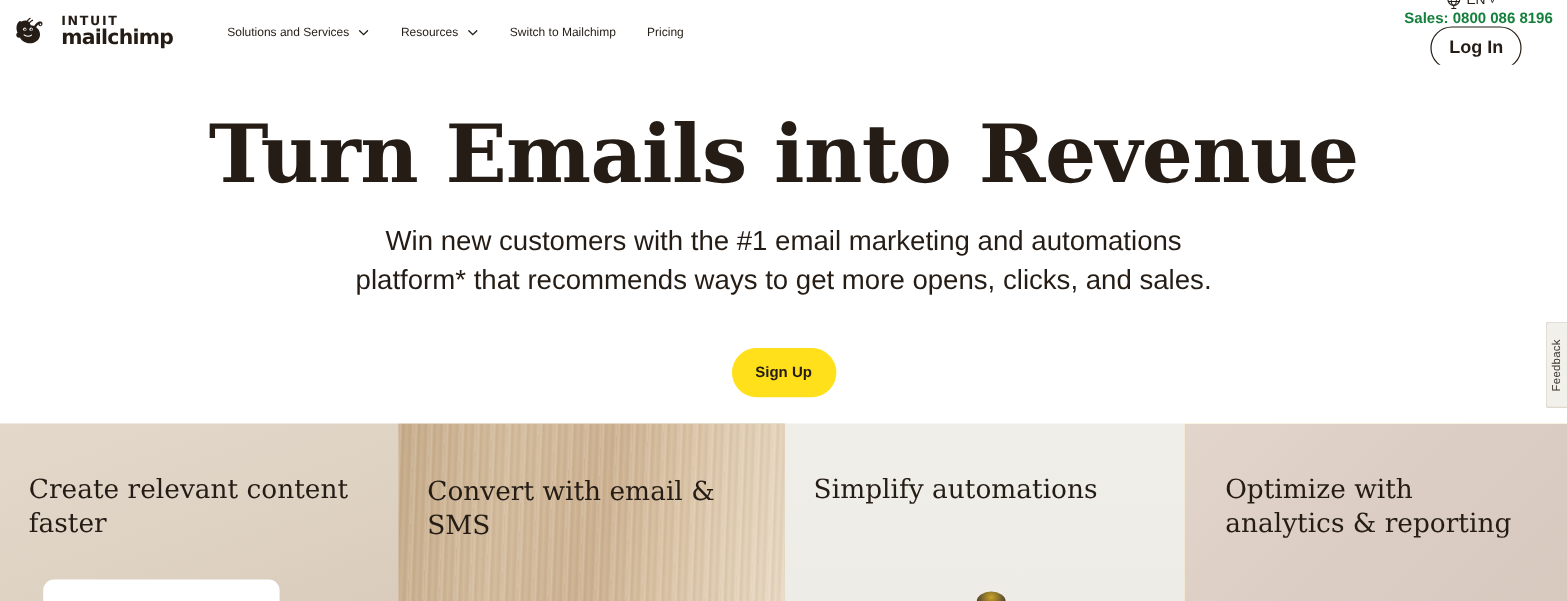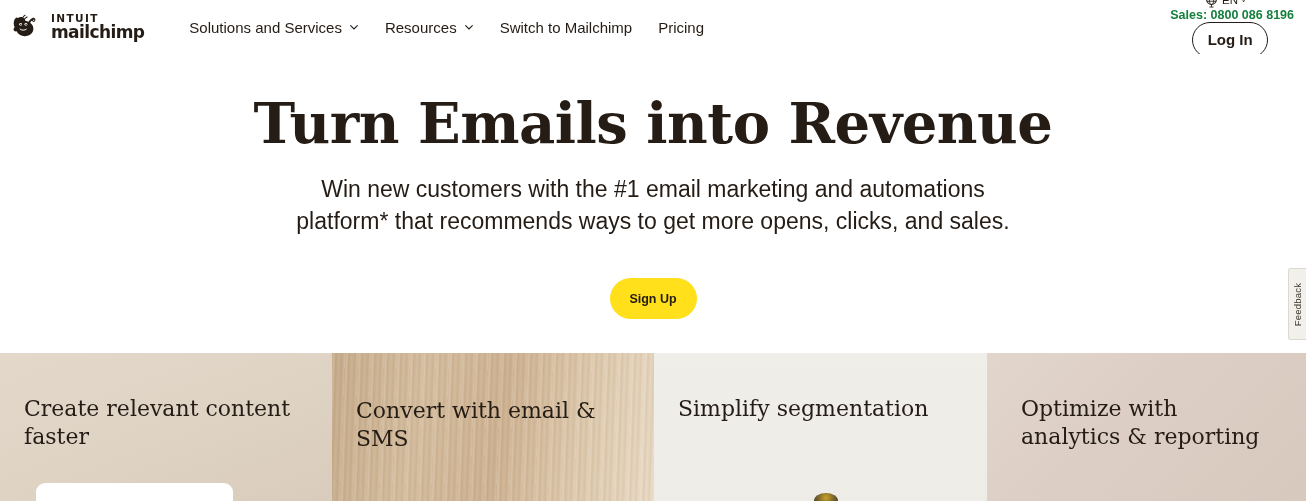--- a/index.html
+++ b/index.html
@@ -29,21 +29,21 @@
   }
   .wordmark .mc{
     font-family:"DejaVu Sans", sans-serif;
     font-size:17px;font-weight:700;letter-spacing:-0.6px;
     color:#241c15;margin-top:1px;
   }
 
   .nav{display:flex;align-items:center;margin-left:32px;gap:0;}
   .nav-item{
     display:flex;align-items:center;gap:7px;
-    font-size:15px;color:#241c15;
+    font-size:10px;color:#241c15;
     padding:6px 13px;cursor:pointer;white-space:nowrap;
   }
   .caret{display:inline-block;width:10px;height:10px;}
 
   .header-right{
     margin-left:auto;display:flex;align-items:center;gap:0;
     padding-right:12px;
     flex-direction:column;
   }
   .icon-btn{
@@ -75,21 +75,21 @@
   }
 
   
   .hero{
     position:absolute;top:54px;left:0;width:1306px;height:299px;
     background:#ffffff;
     display:flex;flex-direction:column;align-items:center;
   }
   .hero h1{
     font-family:"DejaVu Serif", serif;
-    font-size:56px;font-weight:700;letter-spacing:-0.5px;
+    font-size:67px;font-weight:700;letter-spacing:-0.5px;
     color:#241c15;margin-top:40px;line-height:1.05;
     text-align:center;
   }
   .hero p{
     font-size:23px;line-height:1.42;color:#241c15;
     text-align:center;margin-top:20px;max-width:760px;
     font-weight:400;
   }
   .btn-signup-hero{
     margin-top:40px;width:87px;height:41px;
@@ -255,21 +255,21 @@
       <div class="white-panel"></div>
     </div>
 
     <div class="card" id="card-0">
       <div class="grain"></div>
       <div class="card-title">Convert with email &amp; SMS</div>
     </div>
 
     <div class="card" id="card-2">
       <div class="tone"></div>
-      <div class="card-title">Simplify segmentation</div>
+      <div class="card-title">Simplify automations</div>
       <div class="seg-blob"></div>
     </div>
 
     <div class="card" id="card-3">
       <div class="tone"></div>
       <div class="card-title">Optimize with analytics &amp; reporting</div>
     </div>
 
   </div>
 </div>

